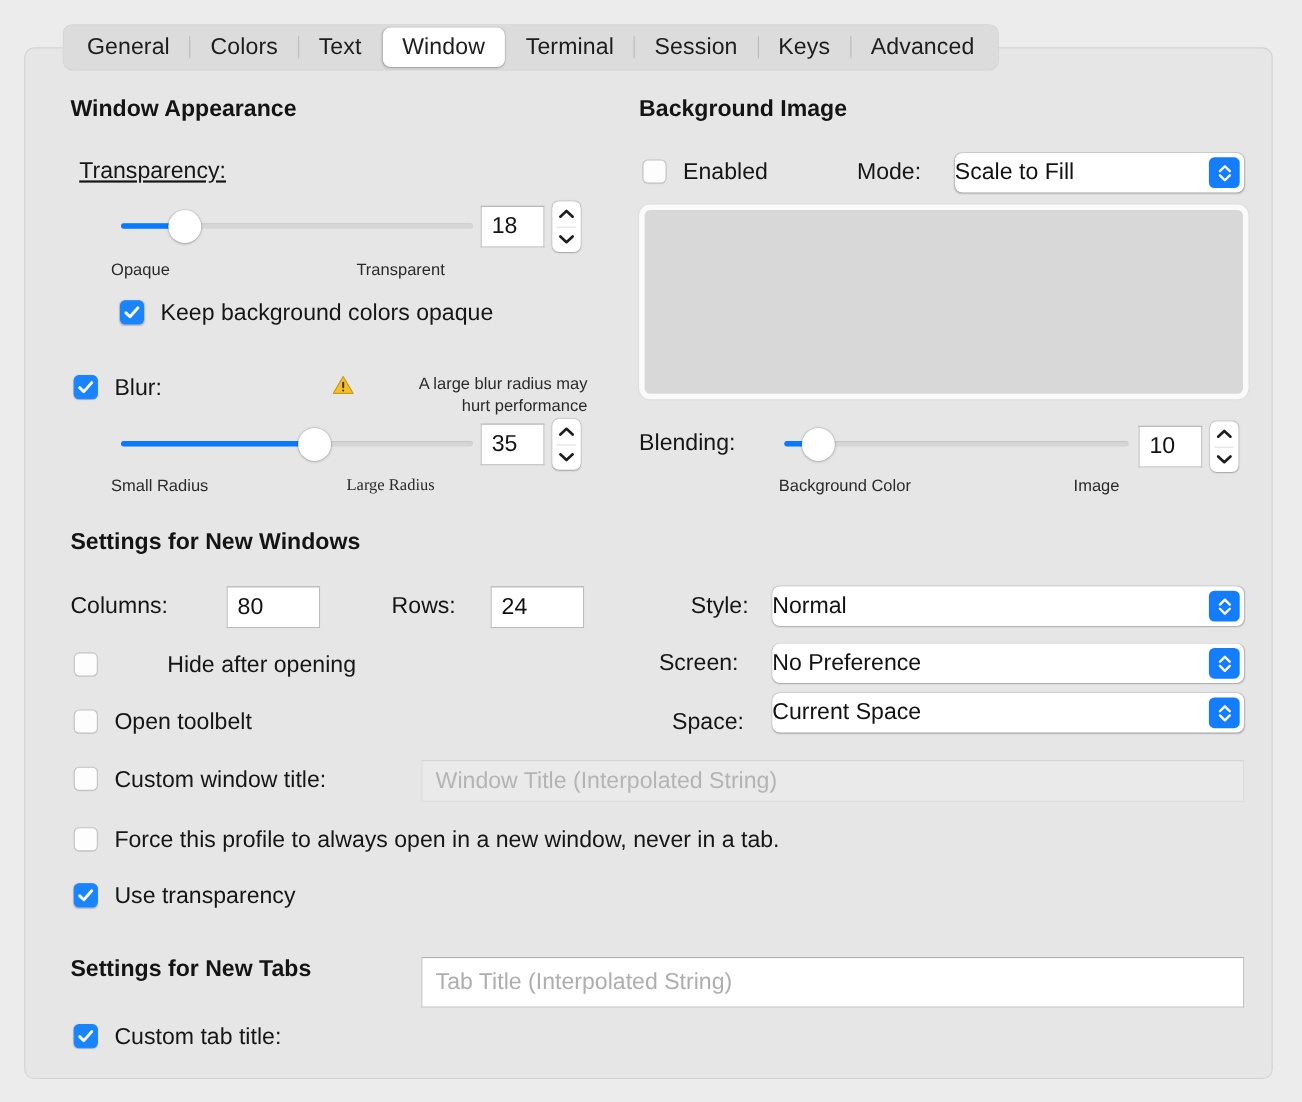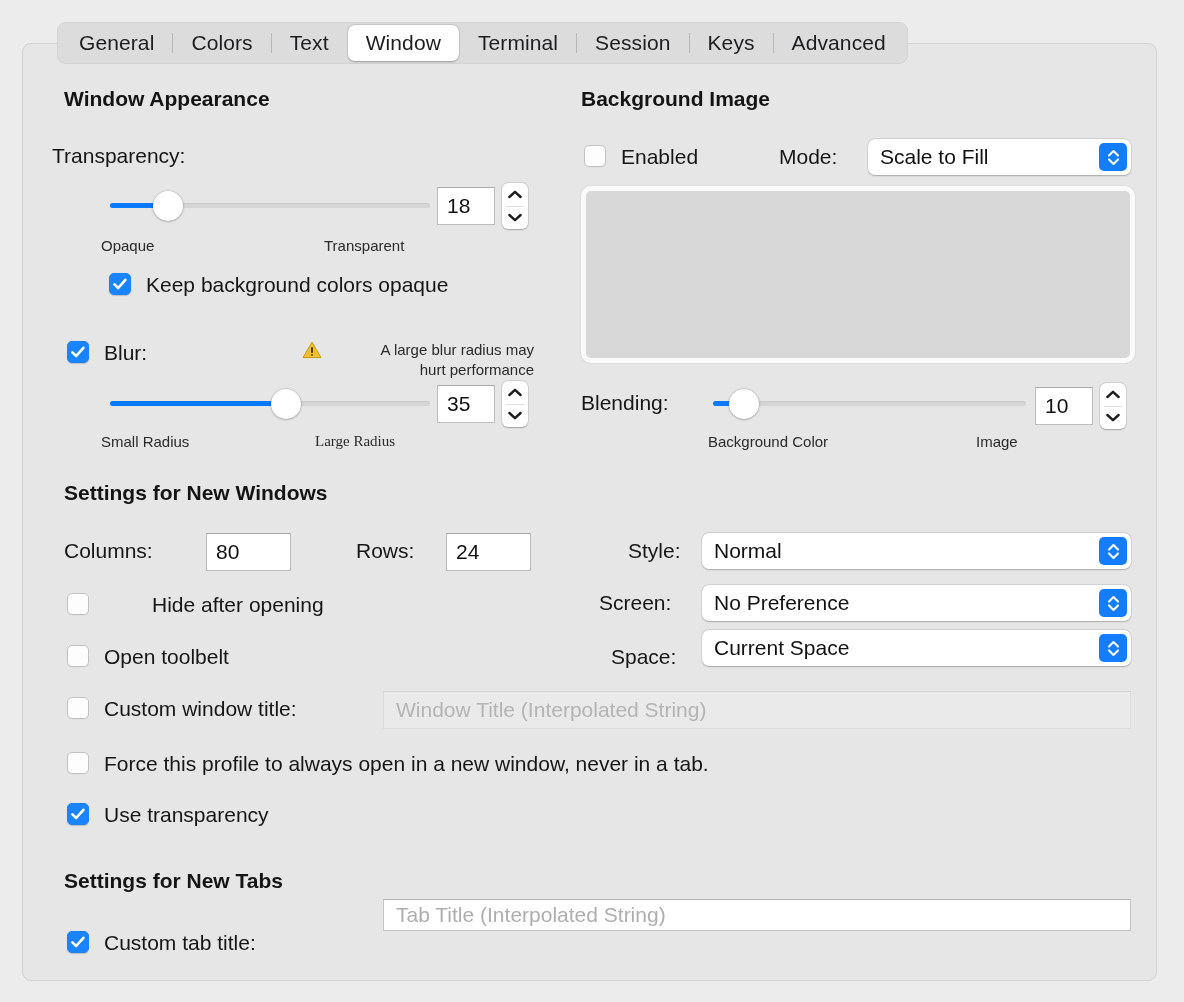--- a/index.html
+++ b/index.html
@@ -182,21 +182,20 @@
   }
 
   
   .popup {
     position: absolute;
     height: 36px;
     background: #ffffff;
     border-radius: 7px;
     box-shadow: 0 0.5px 1.5px rgba(0,0,0,0.22), 0 0 0 0.5px rgba(0,0,0,0.10);
     display: flex; align-items: center;
-    padding-left: 12px;
     font-size: 21px;
     color: #121212;
   }
   .popup .arrows {
     position: absolute;
     right: 4px; top: 4px;
     width: 28px; height: 28px;
     border-radius: 5px;
     background: #147dfb;
     display: flex; align-items: center; justify-content: center;
@@ -249,21 +248,21 @@
         <span>Keys</span>
       </div>
     <div class="tabsep"></div>
     <div class="tab">
         <span>Advanced</span>
       </div>
   </div>
 
   <div class="sect-title" style="left:64px; top:87px;">Window Appearance</div>
 
-  <div class="lbl" style="left:52px; top:144px;">Transparency:</div>
+  <div class="lbl" style="left:72px; top:144px;text-decoration:underline;">Transparency:</div>
 
   <div class="slider" style="left:110px; top:191px; width:320px;">
     <div class="track"></div>
     <div class="fill" id="tr-fill" style="width: 18%;"></div>
     <div class="thumb" id="tr-thumb" style="left: 18%;"></div>
   </div>
 
   <div class="sub" style="left:101px; top:237px;">Opaque</div>
   <div class="sub" style="left:324px; top:237px;">Transparent</div>
 
@@ -442,17 +441,17 @@
   </div>
 
   <div class="sect-title" style="left:64px; top:869px;">Settings for New Tabs</div>
 
   <div class="cbx on" style="left:67px; top:931px;">
     <svg width="20" height="20" viewBox="0 0 20 20">
         <path d="M4.4 10.4 L8.2 14 L15.4 5.8" fill="none" stroke="#ffffff" stroke-width="2.6" stroke-linecap="round" stroke-linejoin="round"></path>
       </svg>
   </div>
   <div class="lbl" style="left:104px; top:931px;">Custom tab title:</div>
-  <div class="txtfield" style="left:383px; top:899px; width:748px; height:32px;">
+  <div class="txtfield" style="left:383px; top:870px; width:748px; height:46px;">
     <span>Tab Title (Interpolated String)</span>
   </div>
 
 </div>
 
 </body></html>

